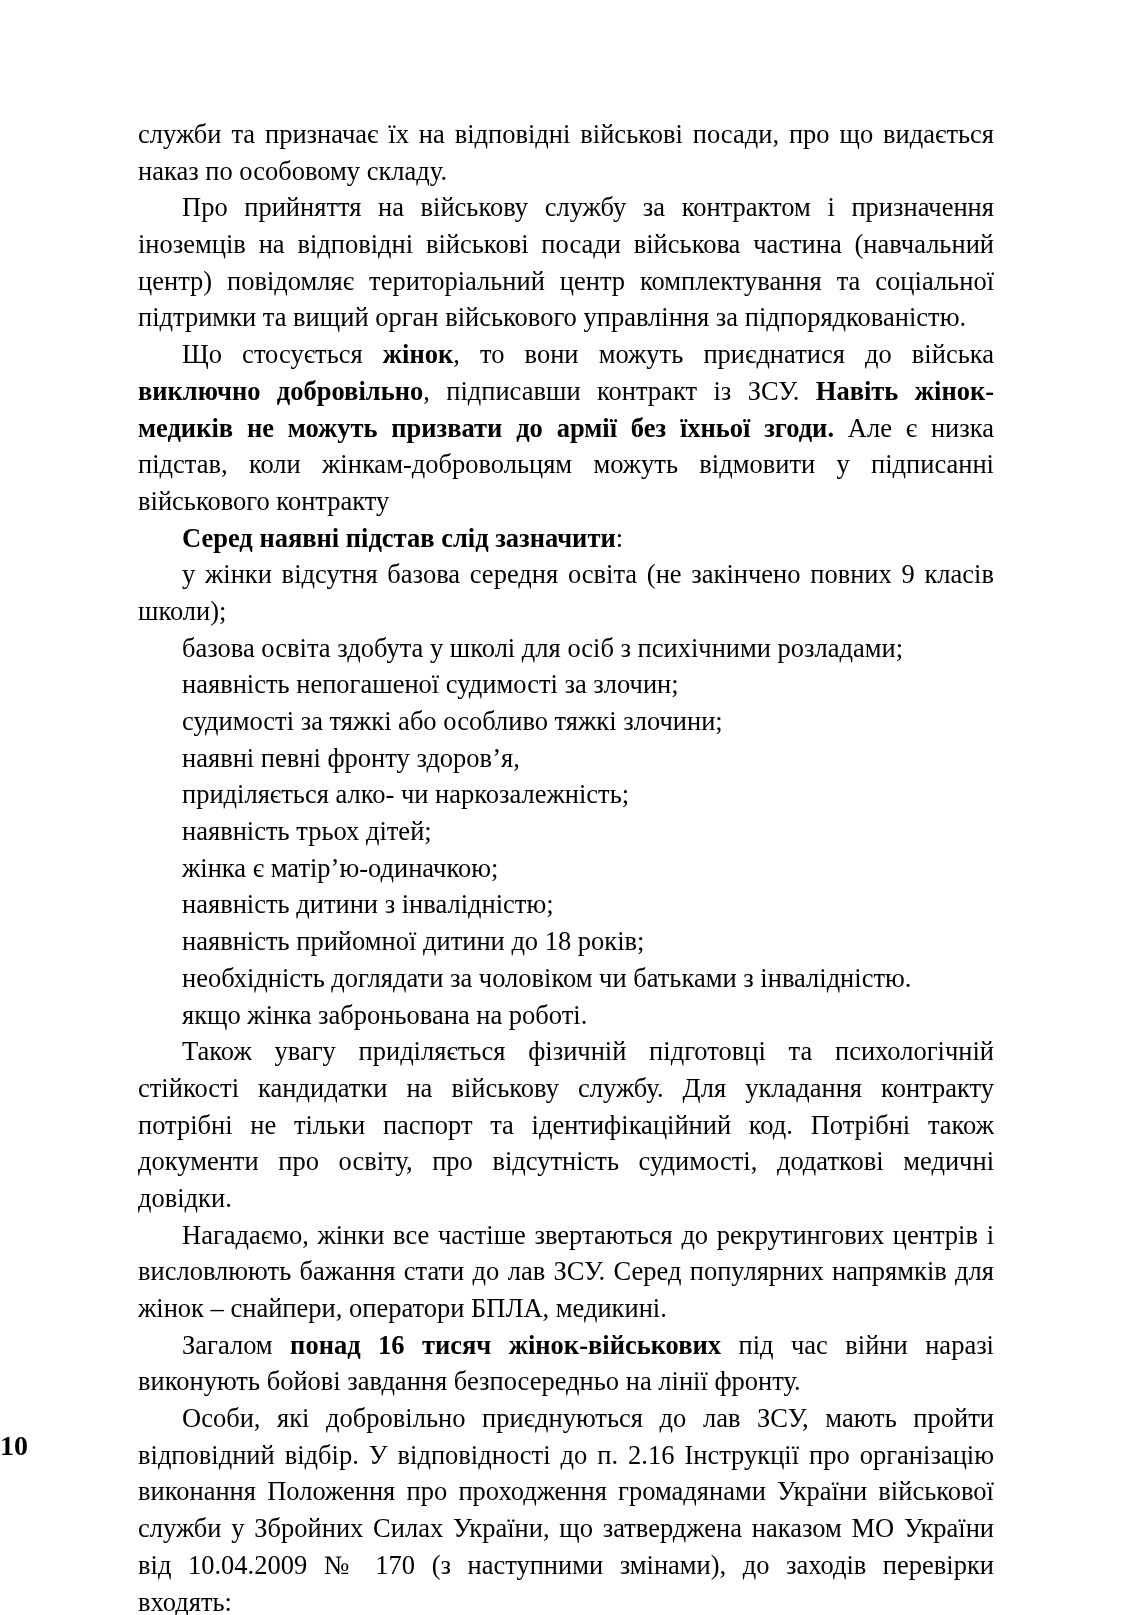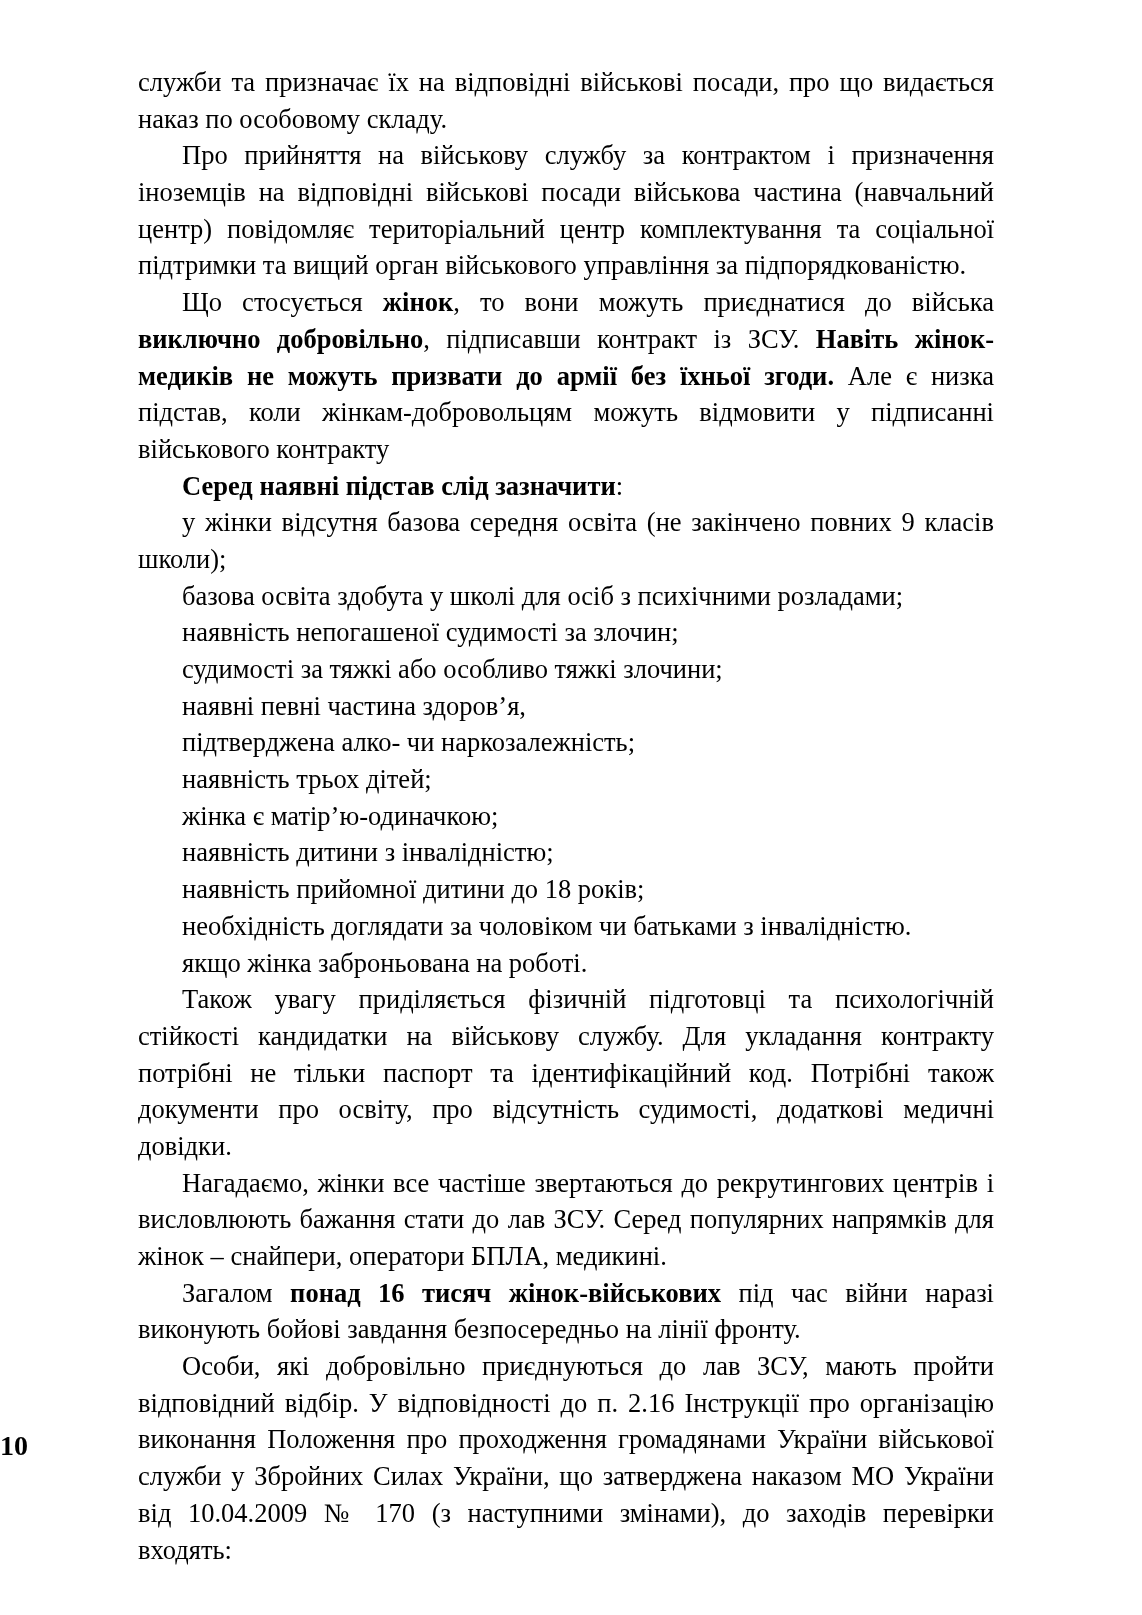--- a/index.html
+++ b/index.html
@@ -11,21 +11,21 @@
     width: 1142px;
     min-height: 1615px;
     font-family: "Liberation Serif", "DejaVu Serif", serif;
     color: #000000;
   }
   .page {
     position: relative;
     width: 1142px;
     height: 1615px;
     box-sizing: border-box;
-    padding: 64px 148px 0 138px;
+    padding: 116px 148px 0 138px;
   }
   .doc-body {
     font-size: 26.5px;
     line-height: 1.385;
     text-align: justify;
     text-justify: inter-word;
   }
   p {
     margin: 0;
   }
@@ -52,22 +52,22 @@
 <div class="page">
   <div class="doc-body" id="doc-body">
       <p class=""><span>служби та призначає їх на відповідні військові посади, про що видається наказ по особовому складу.</span></p>
       <p class="indent"><span>Про прийняття на військову службу за контрактом і призначення іноземців на відповідні військові посади військова частина (навчальний центр) повідомляє територіальний центр комплектування та соціальної підтримки та вищий орган військового управління за підпорядкованістю.</span></p>
       <p class="indent"><span>Що стосується </span><span class="bold">жінок</span><span>, то вони можуть приєднатися до війська </span><span class="bold">виключно добровільно</span><span>, підписавши контракт із ЗСУ. </span><span class="bold">Навіть жінок-медиків не можуть призвати до армії без їхньої згоди.</span><span> Але є низка підстав, коли жінкам-добровольцям можуть відмовити у підписанні військового контракту</span></p>
       <p class="indent"><span class="bold">Серед наявні підстав слід зазначити</span><span>:</span></p>
       <p class="indent"><span>у жінки відсутня базова середня освіта (не закінчено повних 9 класів школи);</span></p>
       <p class="indent"><span>базова освіта здобута у школі для осіб з психічними розладами;</span></p>
       <p class="indent"><span>наявність непогашеної судимості за злочин;</span></p>
       <p class="indent"><span>судимості за тяжкі або особливо тяжкі злочини;</span></p>
-      <p class="indent"><span>наявні певні частина здоров’я,</span></p>
-      <p class="indent"><span>підтверджена алко- чи наркозалежність;</span></p>
+      <p class="indent"><span>наявні певні фронту здоров’я,</span></p>
+      <p class="indent"><span>приділяється алко- чи наркозалежність;</span></p>
       <p class="indent"><span>наявність трьох дітей;</span></p>
       <p class="indent"><span>жінка є матір’ю-одиначкою;</span></p>
       <p class="indent"><span>наявність дитини з інвалідністю;</span></p>
       <p class="indent"><span>наявність прийомної дитини до 18 років;</span></p>
       <p class="indent"><span>необхідність доглядати за чоловіком чи батьками з інвалідністю.</span></p>
       <p class="indent"><span>якщо жінка заброньована на роботі.</span></p>
       <p class="indent"><span>Також увагу приділяється фізичній підготовці та психологічній стійкості кандидатки на військову службу. Для укладання контракту потрібні не тільки паспорт та ідентифікаційний код. Потрібні також документи про освіту, про відсутність судимості, додаткові медичні довідки.</span></p>
       <p class="indent"><span>Нагадаємо, жінки все частіше звертаються до рекрутингових центрів і висловлюють бажання стати до лав ЗСУ. Серед популярних напрямків для жінок – снайпери, оператори БПЛА, медикині.</span></p>
       <p class="indent"><span>Загалом </span><span class="bold">понад 16 тисяч жінок-військових</span><span> під час війни наразі виконують бойові завдання безпосередньо на лінії фронту.</span></p>
       <p class="indent"><span>Особи, які добровільно приєднуються до лав ЗСУ, мають пройти відповідний відбір. У відповідності до п. 2.16 Інструкції про організацію виконання Положення про проходження громадянами України військової служби у Збройних Силах України, що затверджена наказом МО України від 10.04.2009 № 170 (з наступними змінами), до заходів перевірки входять:</span></p>

